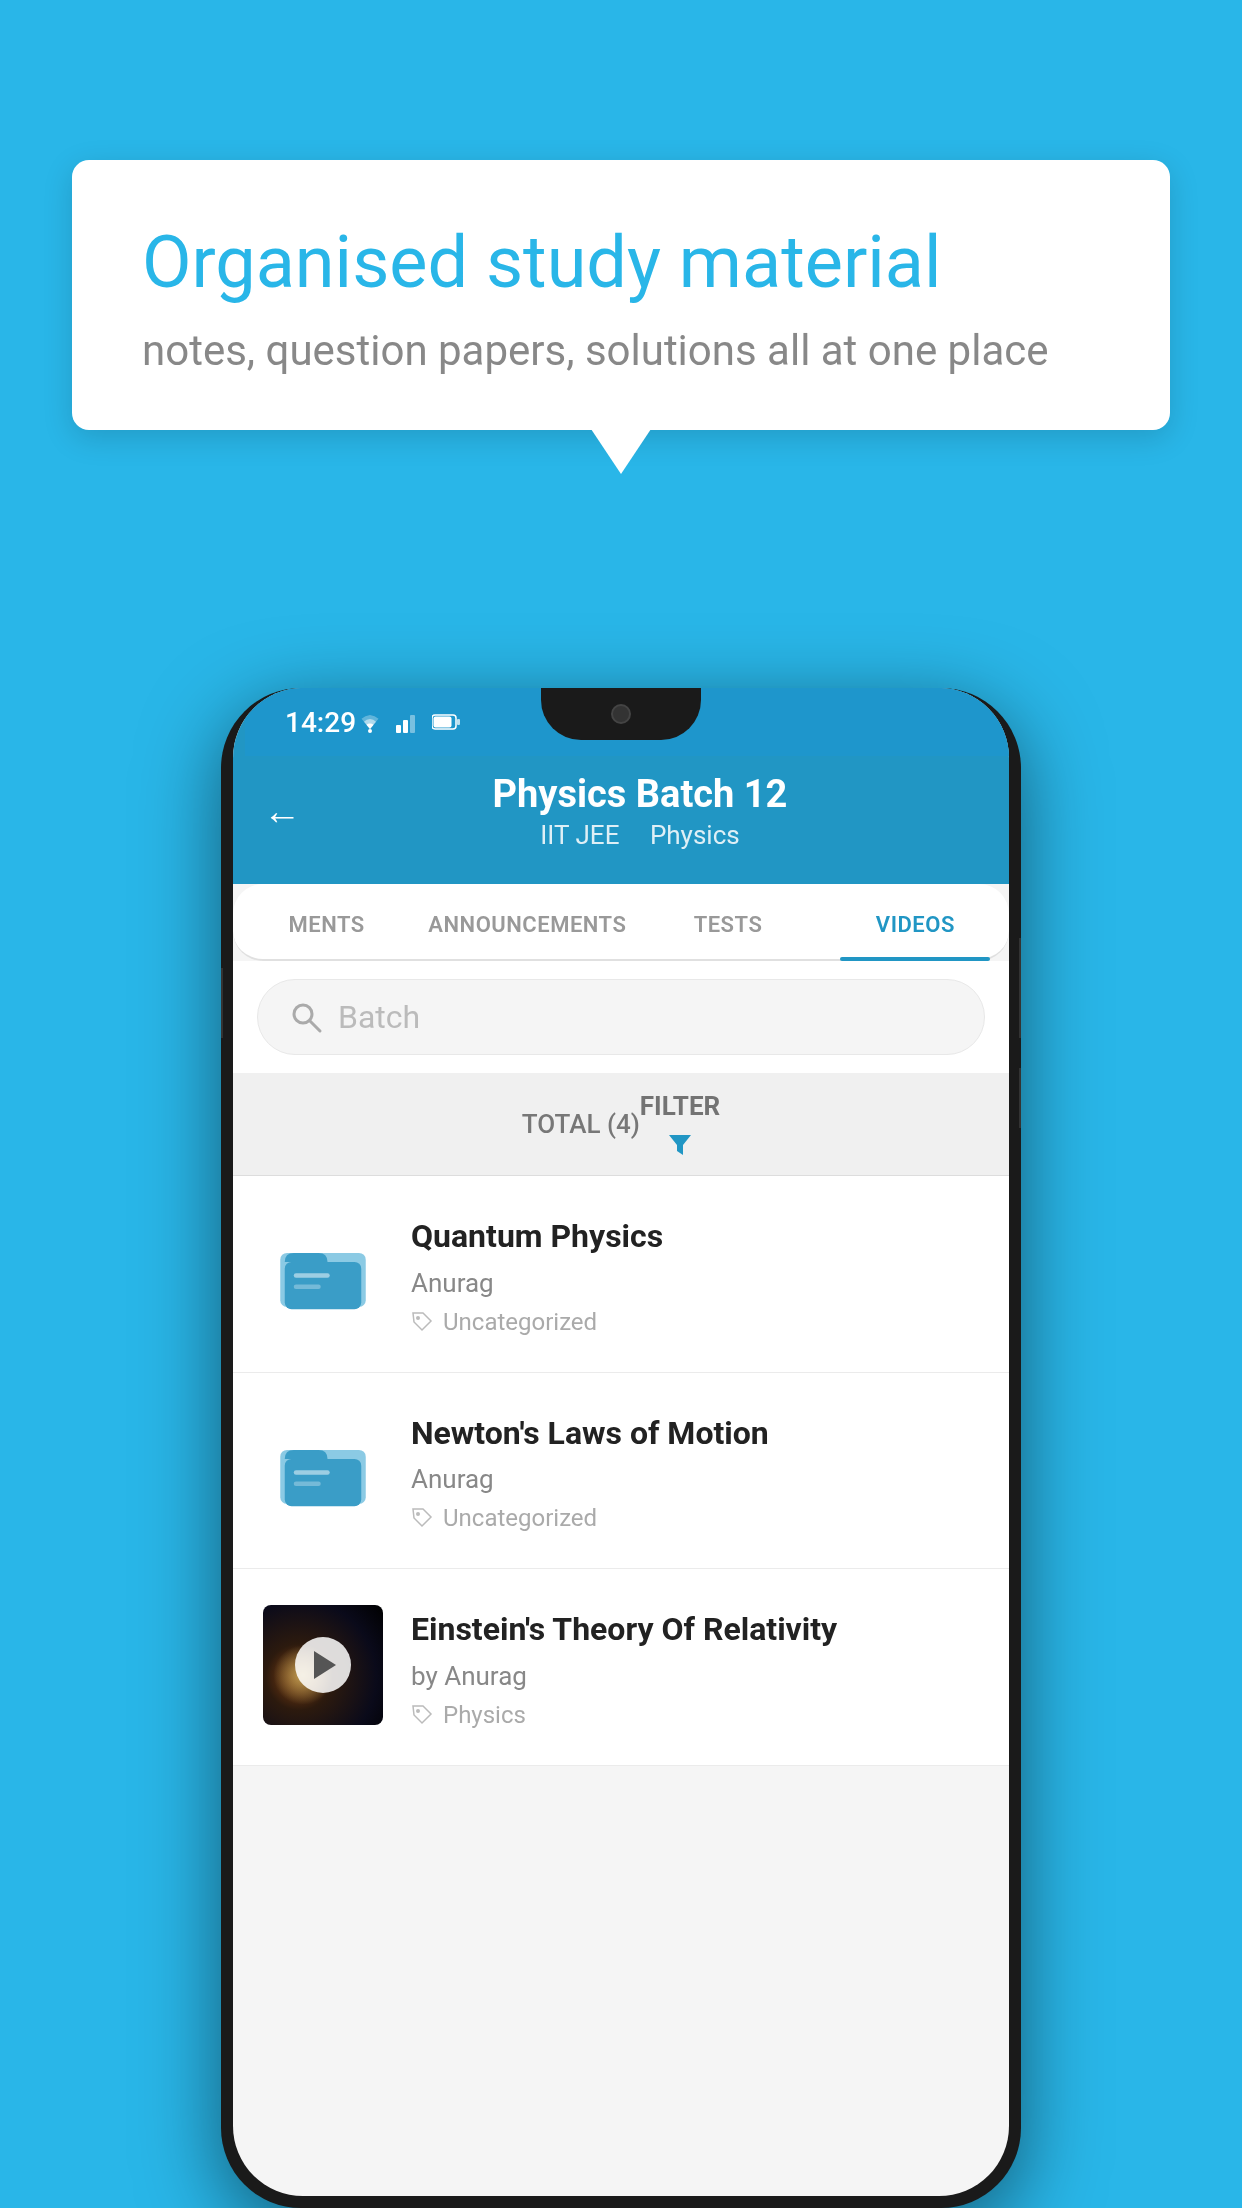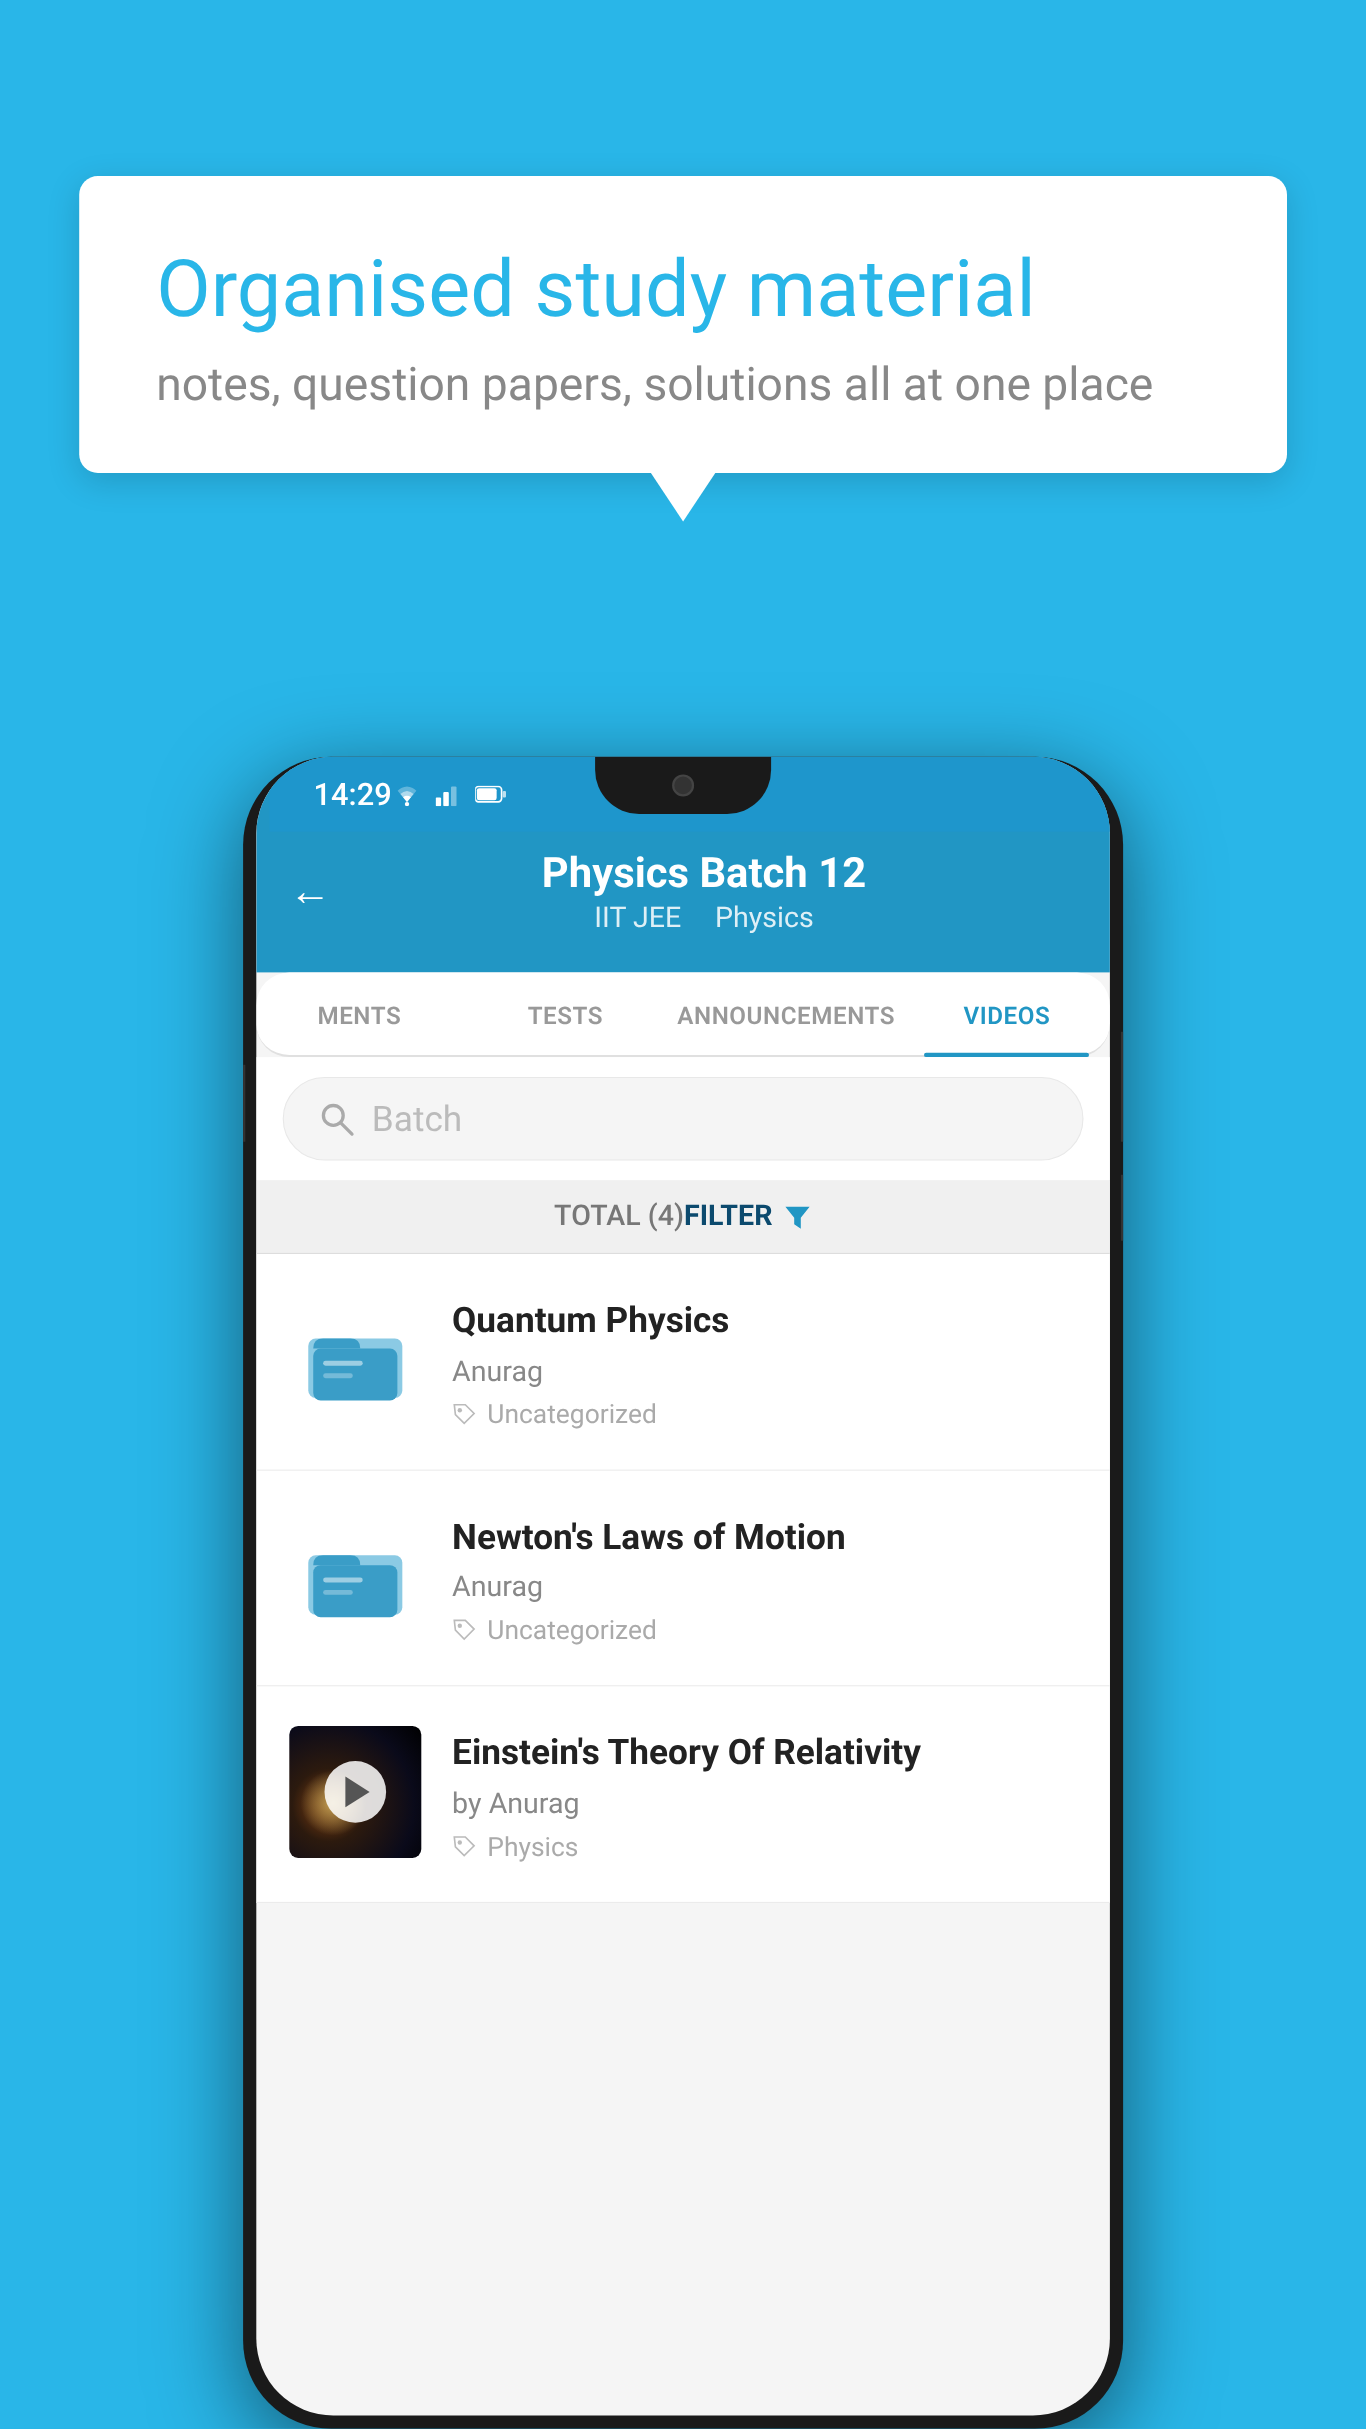--- a/index.html
+++ b/index.html
@@ -240,24 +240,25 @@
     .total-label {
       font-size: 26px;
       color: #777;
       font-weight: 500;
     }
 
     .filter-btn {
       display: flex;
       align-items: center;
       gap: 10px;
-      color: #0c4a6e;
+      color: #737373;
       font-size: 26px;
       font-weight: 700;
       cursor: pointer;
+      flex-direction: column;
     }
 
     
     .video-list {
       background: #fff;
       overflow-y: auto;
     }
 
     .video-item {
       display: flex;
@@ -446,24 +447,24 @@
           </div>
         </div>
       </div>
     </div>
 
     <div class="tabs-bar">
       <div class="tab">
         <span>MENTS</span>
       </div>
       <div class="tab">
+        <span>ANNOUNCEMENTS</span>
+      </div>
+      <div class="tab">
         <span>TESTS</span>
-      </div>
-      <div class="tab">
-        <span>ANNOUNCEMENTS</span>
       </div>
       <div class="tab active">
         <span>VIDEOS</span>
       </div>
     </div>
 
     <div class="search-bar-wrap">
       <div class="search-bar">
         <svg width="36" height="36" viewBox="0 0 36 36" fill="#aaa" style="margin-right:14px;flex-shrink:0;">
           <circle cx="15" cy="15" r="9" stroke="#aaa" stroke-width="3" fill="none"></circle>

